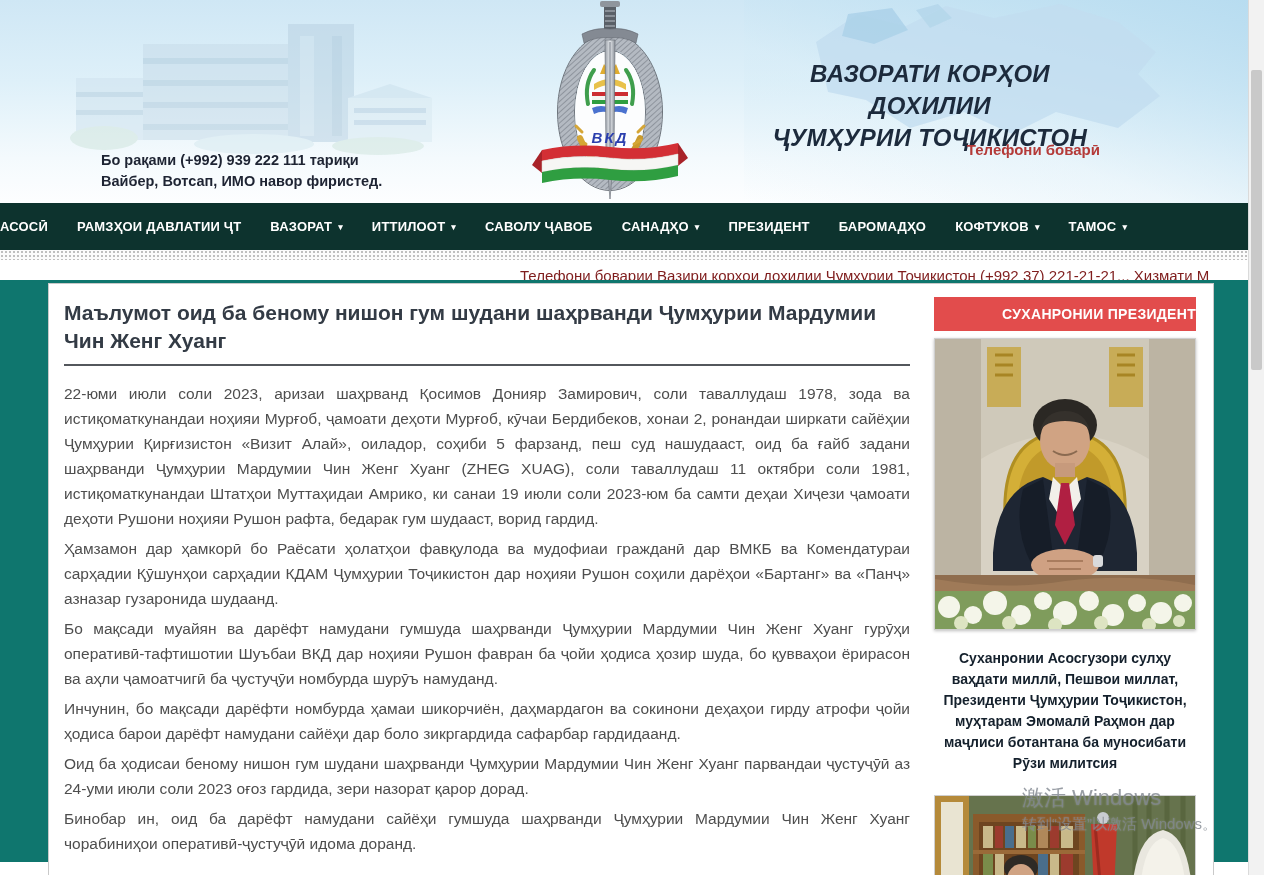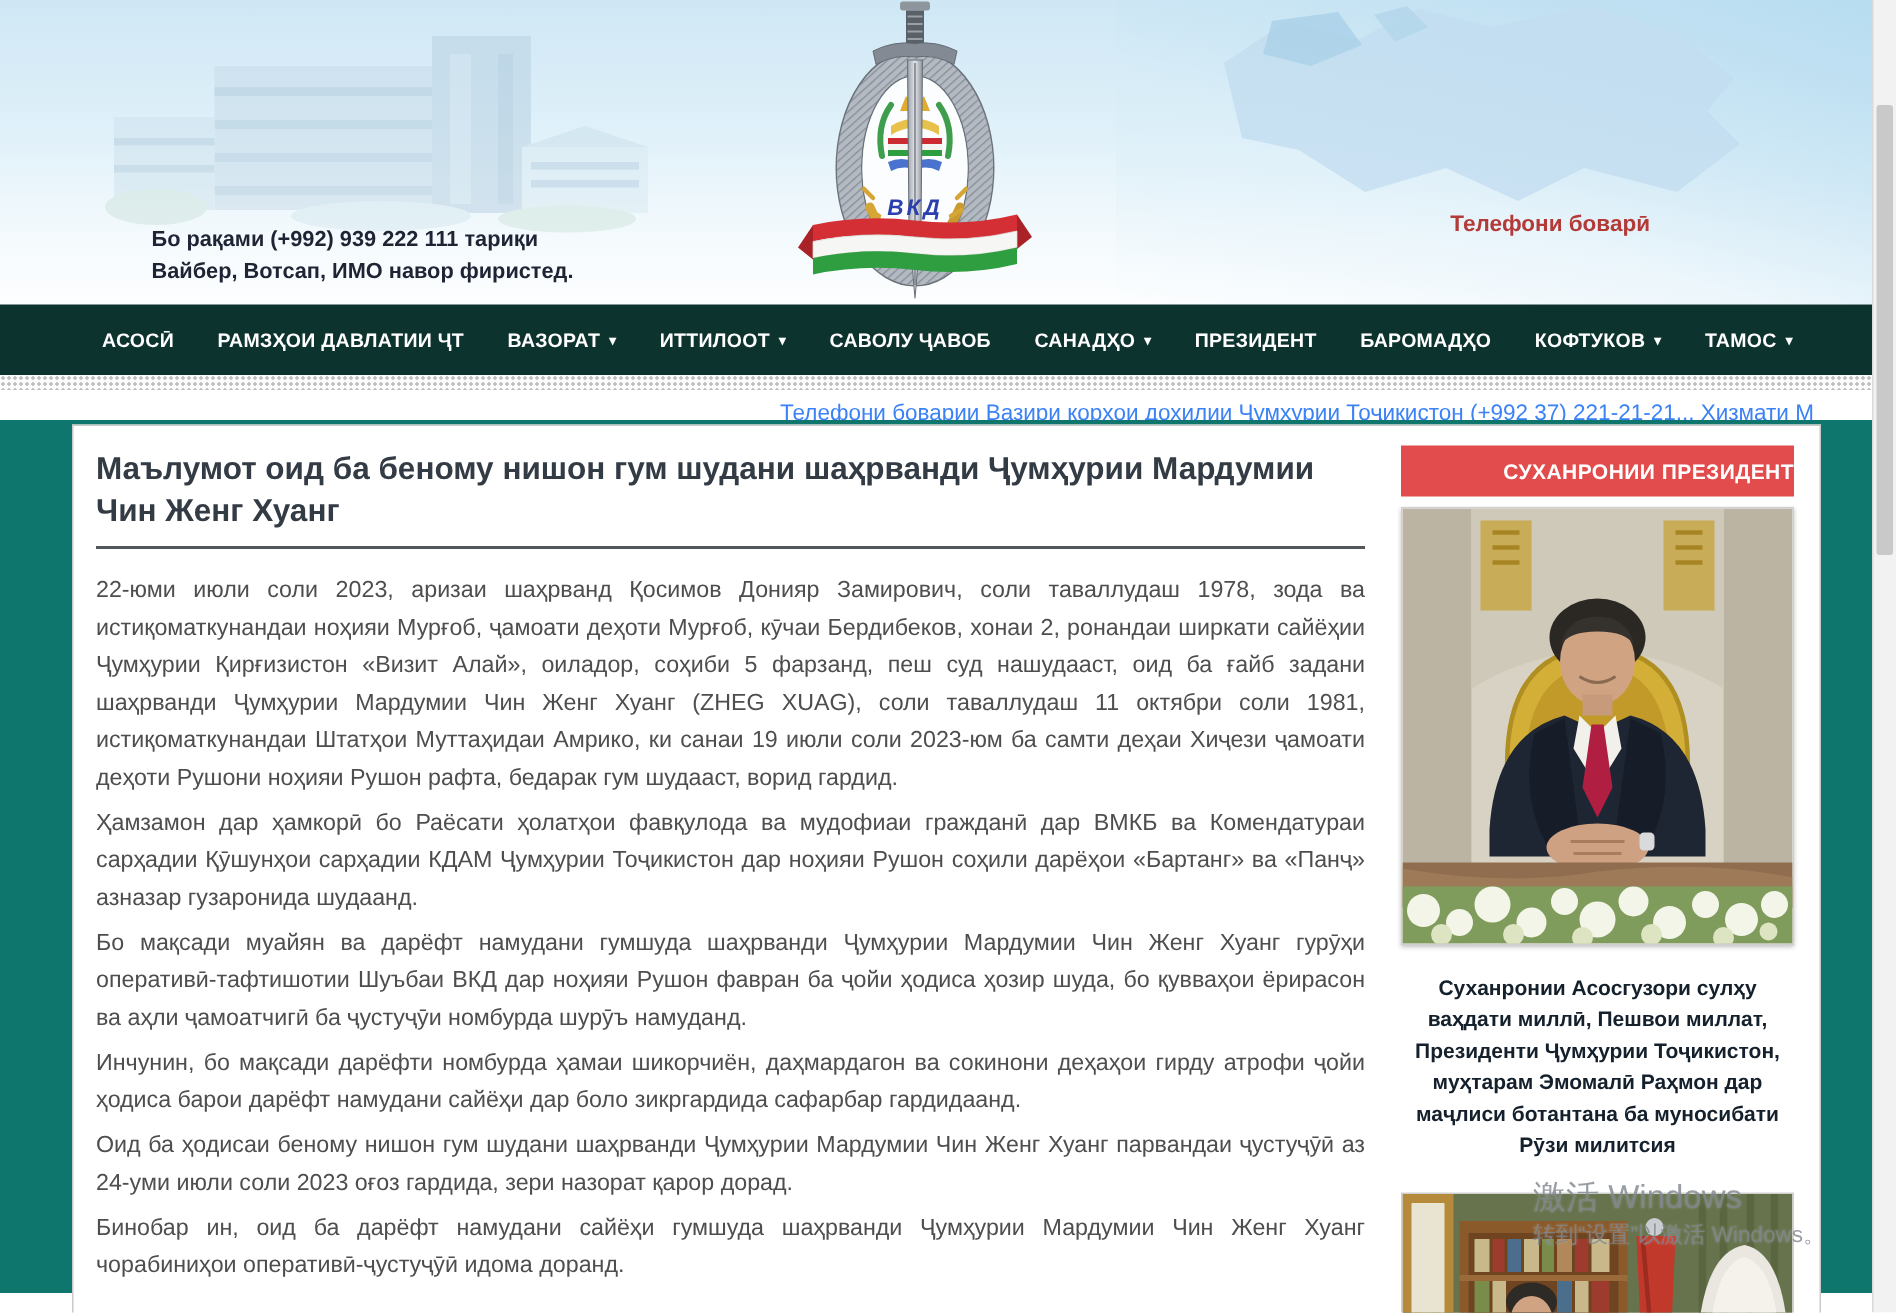--- a/index.html
+++ b/index.html
@@ -17,30 +17,30 @@
 
   .header-title { position:absolute; left:760px; top:58px; width:340px; text-align:center;
     font-style:italic; font-weight:bold; font-size:24px; line-height:32px; color:#1c2a3c; letter-spacing:.3px; }
   .trust-phone { position:absolute; left:760px; top:141px; width:340px; text-align:right;
     color:#b43a38; font-weight:bold; font-size:15px; }
   .contact-note { position:absolute; left:101px; top:150px; font-weight:bold; font-size:14.5px;
     line-height:21px; color:#1e2433; }
 
   
   .navbar { position:absolute; left:0; top:203px; width:1264px; height:47px; background:#0d332e;
-    display:flex; align-items:center; padding-left:68px; gap:29px; }
+    display:flex; align-items:center; gap:29px; }
   .nav-item { color:#ffffff; font-size:13px; font-weight:bold; letter-spacing:.2px; white-space:nowrap;
     cursor:pointer; display:flex; align-items:center; gap:6px; }
   .nav-item .caret { font-size:9px; line-height:1; position:relative; top:1px; }
 
   
   .dotted-sep { position:absolute; left:0; top:250px; width:1264px; height:10px; background-color:#fbfbfb;
     background-image:radial-gradient(#bfbfbf 1px, transparent 1.3px); background-size:4px 4px; }
   .ticker-bar { position:absolute; left:0; top:260px; width:1264px; height:33px; background:#ffffff; overflow:hidden; }
-  .ticker-text { position:absolute; left:520px; top:7px; font-size:15px; color:#3b82f6; white-space:nowrap; }
+  .ticker-text { position:absolute; left:520px; top:7px; font-size:15px; color:#7f1d1d; white-space:nowrap; }
 
   
   .page-bg { position:absolute; left:0; top:280px; width:1264px; height:582px; background:#0f766e; }
   .content-card { position:absolute; left:48px; top:3px; width:1166px; height:640px; background:#ffffff;
     border:1px solid #c9c9c9; padding:13px 16px 0 15px; display:flex; gap:24px; }
 
   .article-col { width:846px; }
   .article-title { font-size:21px; font-weight:bold; line-height:28px; color:#333b45; margin-top:2px; }
   .title-rule { border-bottom:2px solid #53575c; margin-top:9px; margin-bottom:15px; }
   .article-col p { font-size:15.5px; line-height:25px; color:#4e4e4e; text-align:justify; margin-bottom:5px; }
@@ -142,20 +142,24 @@
 
     <text x="82" y="143" text-anchor="middle" font-family="Liberation Sans, sans-serif" font-size="15" font-weight="bold" font-style="italic" fill="#2b3fae" letter-spacing="2">ВКД</text>
 
     <path d="M14,150 L4,165 L14,173 Z" fill="#a82228"></path>
     <path d="M150,143 L160,158 L150,166 Z" fill="#a82228"></path>
     <path d="M14,150 Q47,143 82,147 Q117,151 150,143 L150,154 Q117,162 82,158 Q47,154 14,161 Z" fill="#d32f35"></path>
     <path d="M14,161 Q47,154 82,158 Q117,162 150,154 L150,165 Q117,173 82,169 Q47,165 14,172 Z" fill="#f6f6f4" stroke="#d8d8d2" stroke-width=".5"></path>
     <path d="M14,172 Q47,165 82,169 Q117,173 150,165 L150,176 Q117,184 82,180 Q47,176 14,183 Z" fill="#2f9e41"></path>
   </svg>
 
+  <div class="header-title">
+    <div>ВАЗОРАТИ КОРҲОИ ДОХИЛИИ</div>
+    <div>ҶУМҲУРИИ ТОҶИКИСТОН</div>
+  </div>
   <div class="trust-phone">Телефони боварӣ</div>
 
   <div class="contact-note">
     <div>Бо рақами (+992) 939 222 111 тариқи</div>
     <div>Вайбер, Вотсап, ИМО навор фиристед.</div>
   </div>
 </div>
 
 <nav class="navbar">
   <div class="nav-item">

